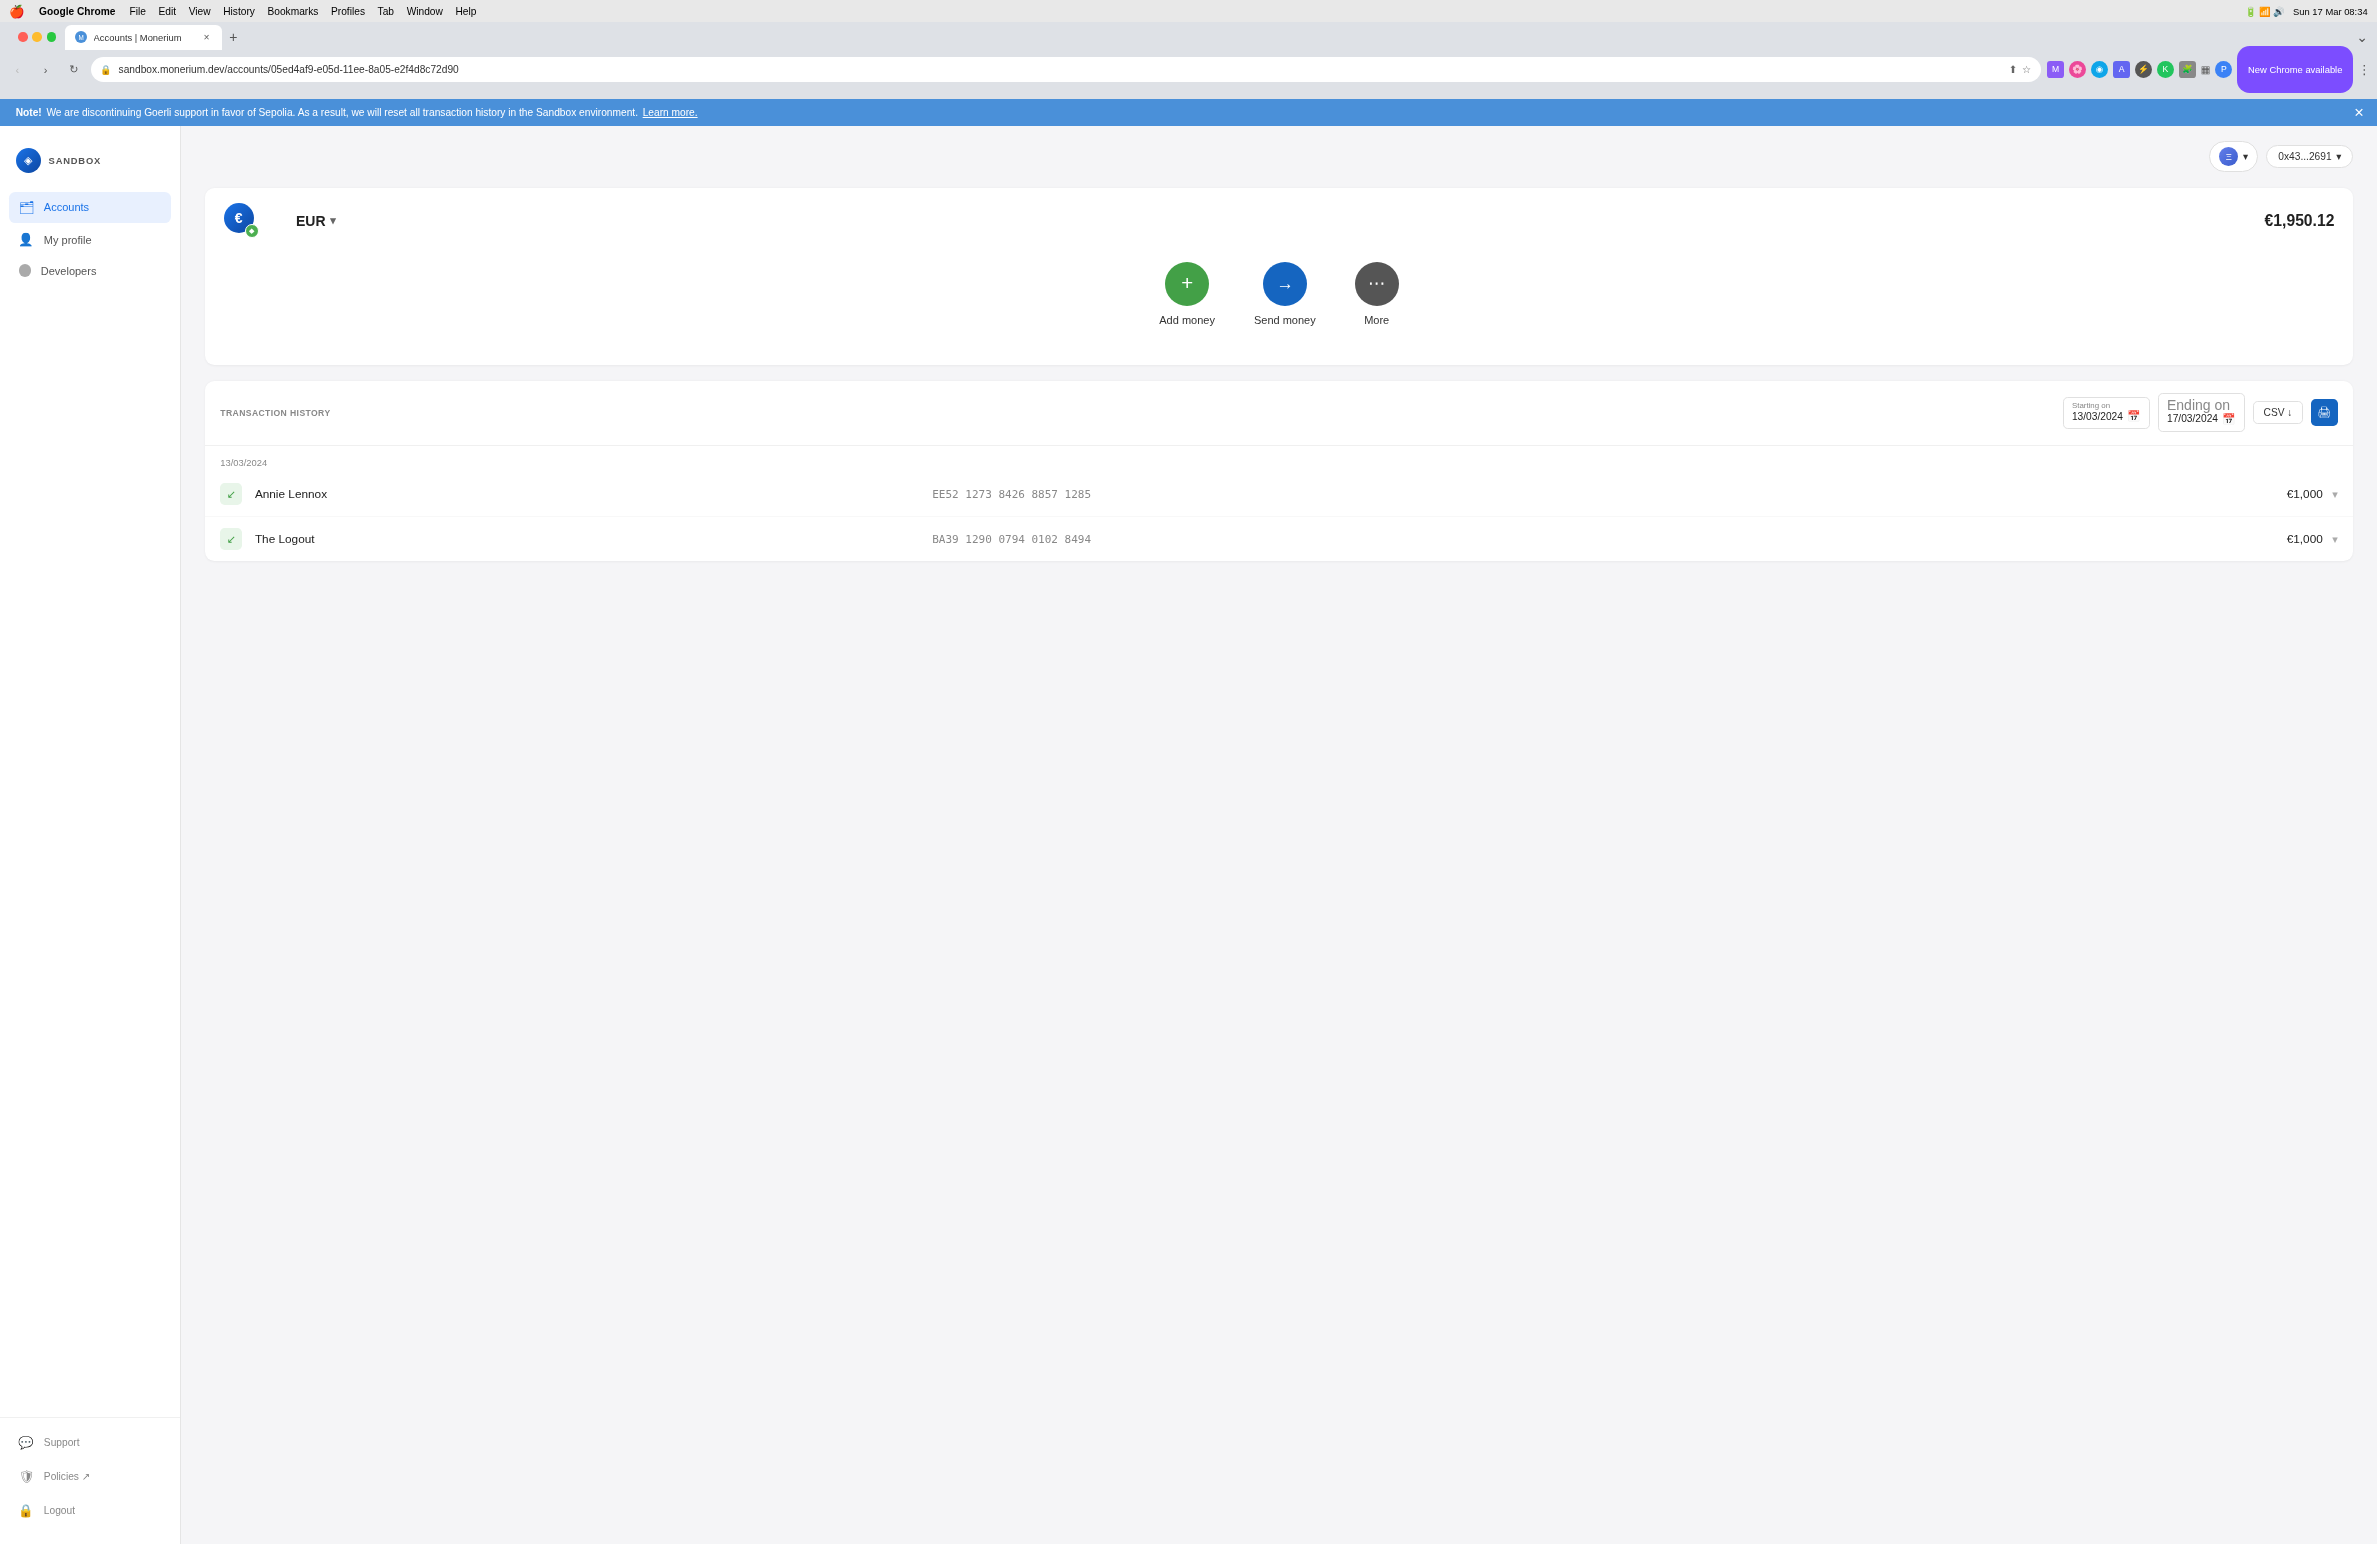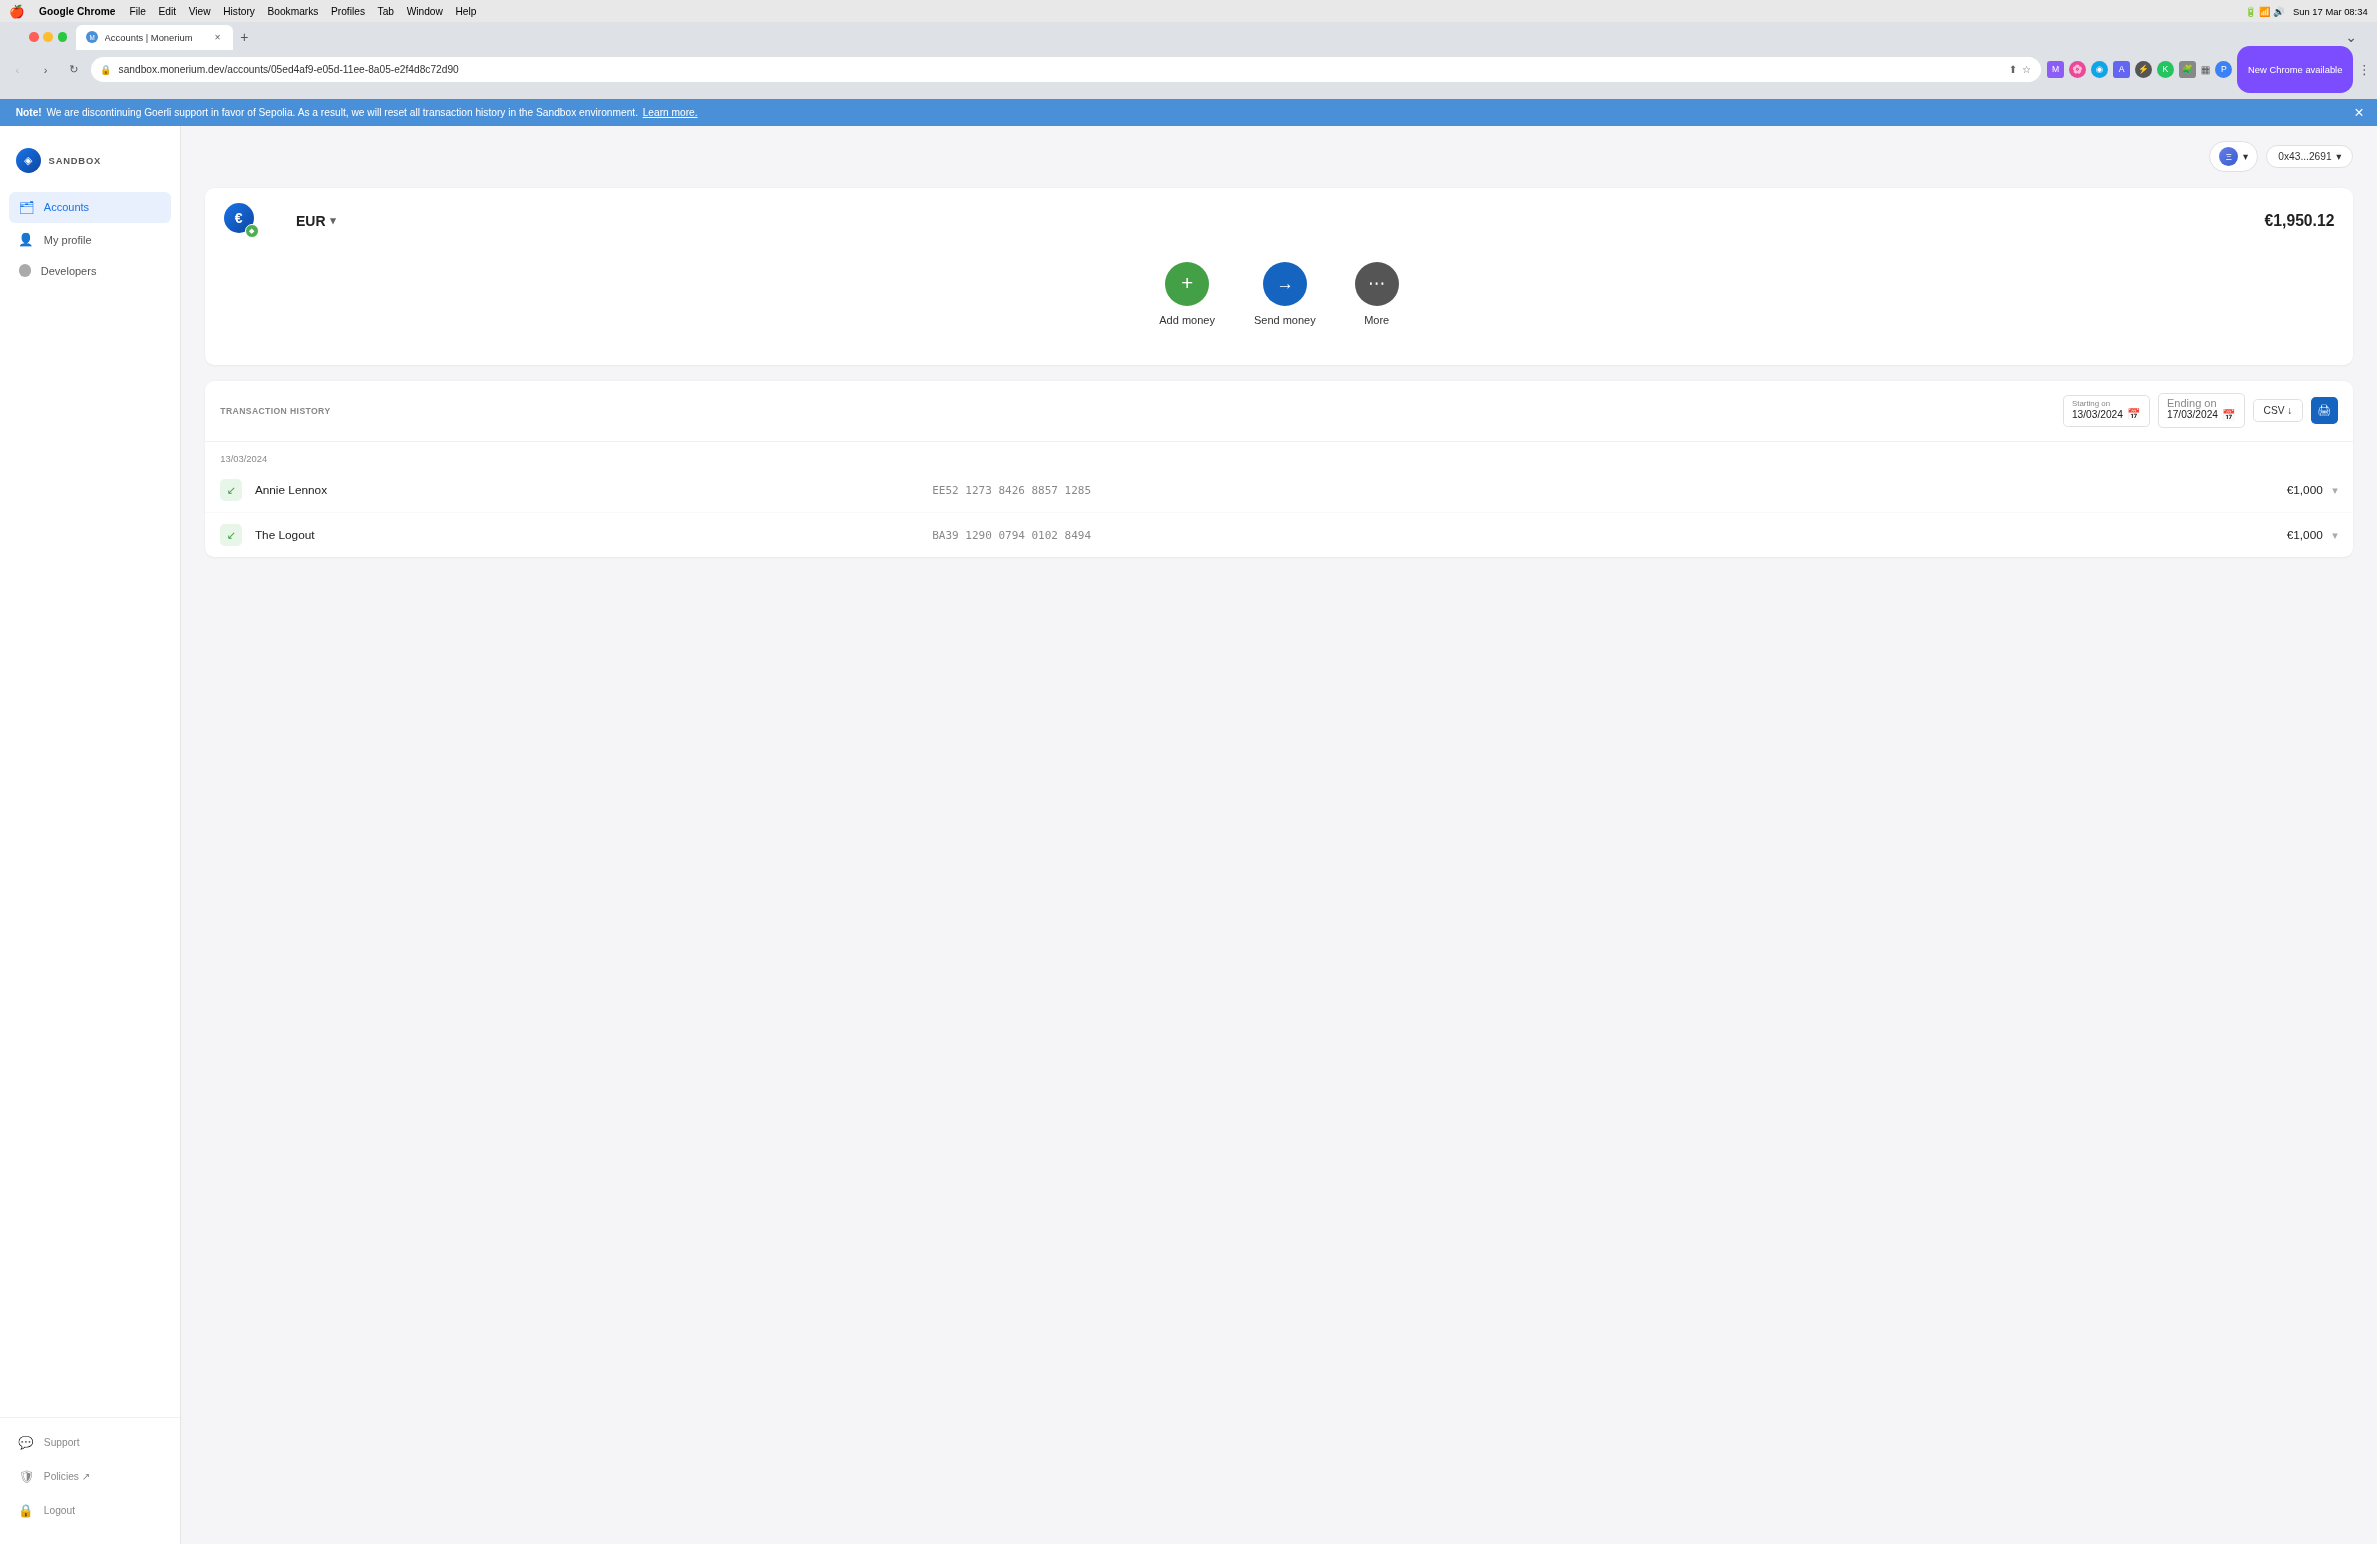--- a/index.html
+++ b/index.html
@@ -447,21 +447,21 @@
     .tx-amount { font-size: 11.8px; color: #222; font-weight: 500; margin-right: 9.4px; }
     .tx-chevron { color: #aaa; font-size: 11px; }
 
     .sidebar-bottom-links { display: flex; flex-direction: column; gap: 1.6px; }
 
     
     .tab-bar-top {
       display: flex;
       align-items: center;
       background: #dee1e6;
-      padding: 0 20px;
+      padding: 0 9px;
       height: 30px;
     }
   </style>
 </head>
 <body>
 
 <div class="menubar">
   <span class="menubar-apple">🍎</span>
   <span style="font-weight:600;">Google Chrome</span>
   <div class="menubar-items">
@@ -628,21 +628,21 @@
           <span class="tx-title">TRANSACTION HISTORY</span>
           <div class="tx-controls">
             <div class="date-picker-wrapper">
               <span style="font-size:7.9px; color:#888;">Starting on</span>
               <div style="display:flex; align-items:center; gap:4.7px;">
                 <span style="font-size:10.2px; color:#222;">13/03/2024</span>
                 <span style="font-size:11px; color:#888;">📅</span>
               </div>
             </div>
             <div class="date-picker-wrapper">
-              <span style="font-size:11px; color:#888;">Ending on</span>
+              <span style="font-size:14px; color:#888;">Ending on</span>
               <div style="display:flex; align-items:flex-start; gap:4.7px;">
                 <span style="font-size:10.2px; color:#222;">17/03/2024</span>
                 <span style="font-size:11px; color:#888;">📅</span>
               </div>
             </div>
             <div class="csv-btn">CSV ↓</div>
             <div class="print-btn">
               <span>🖨</span>
             </div>
           </div>

